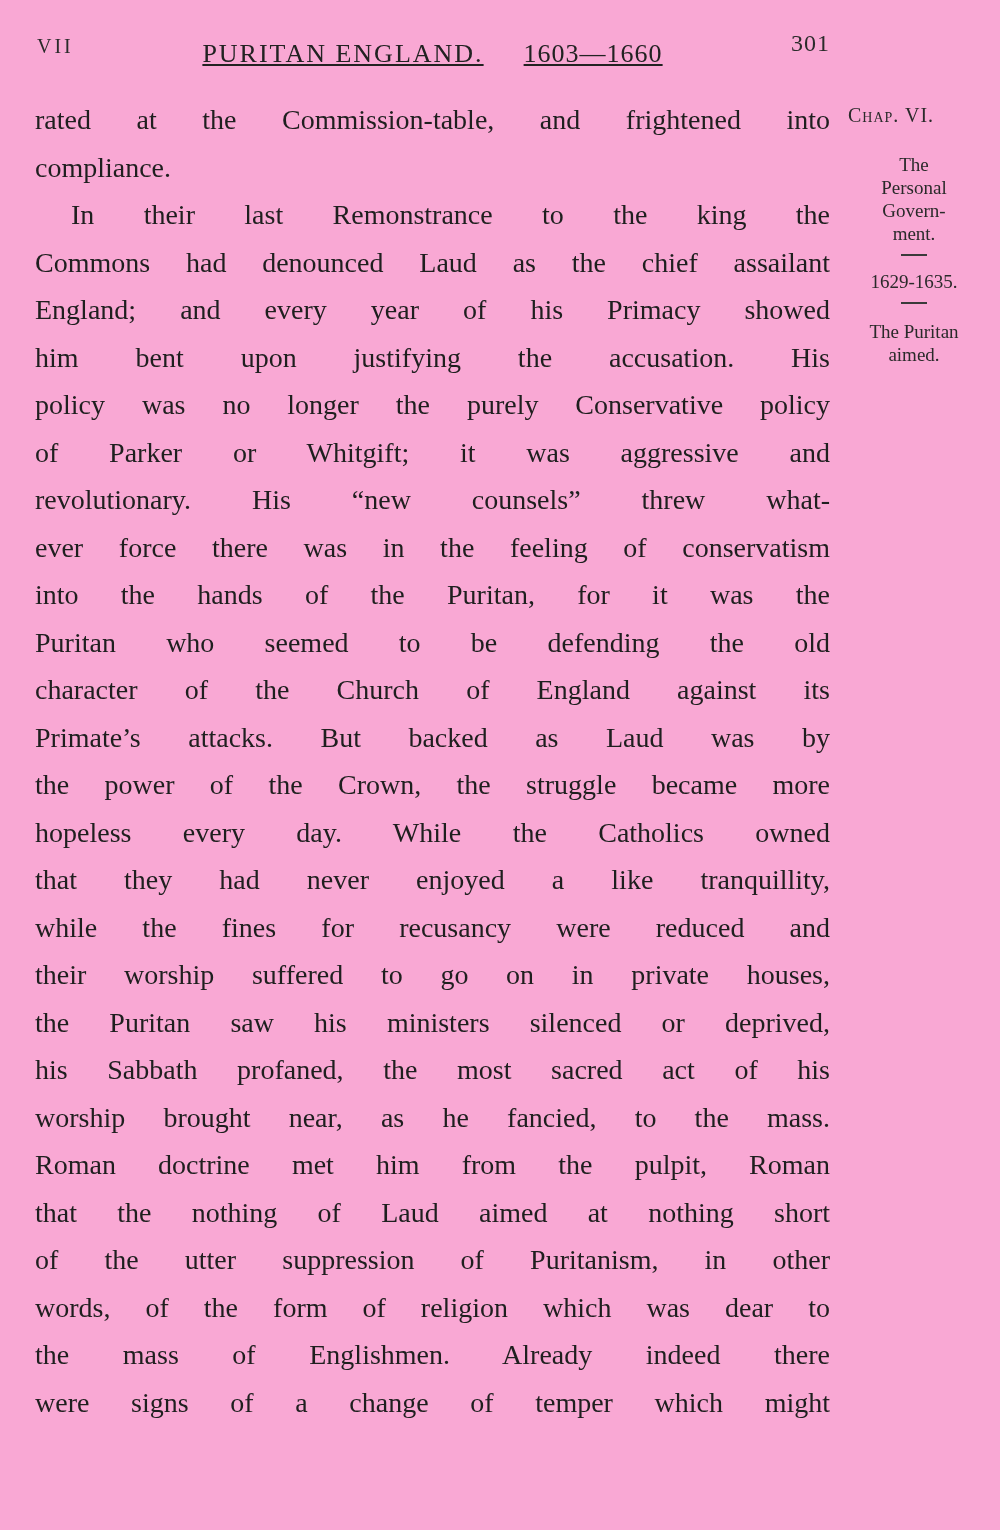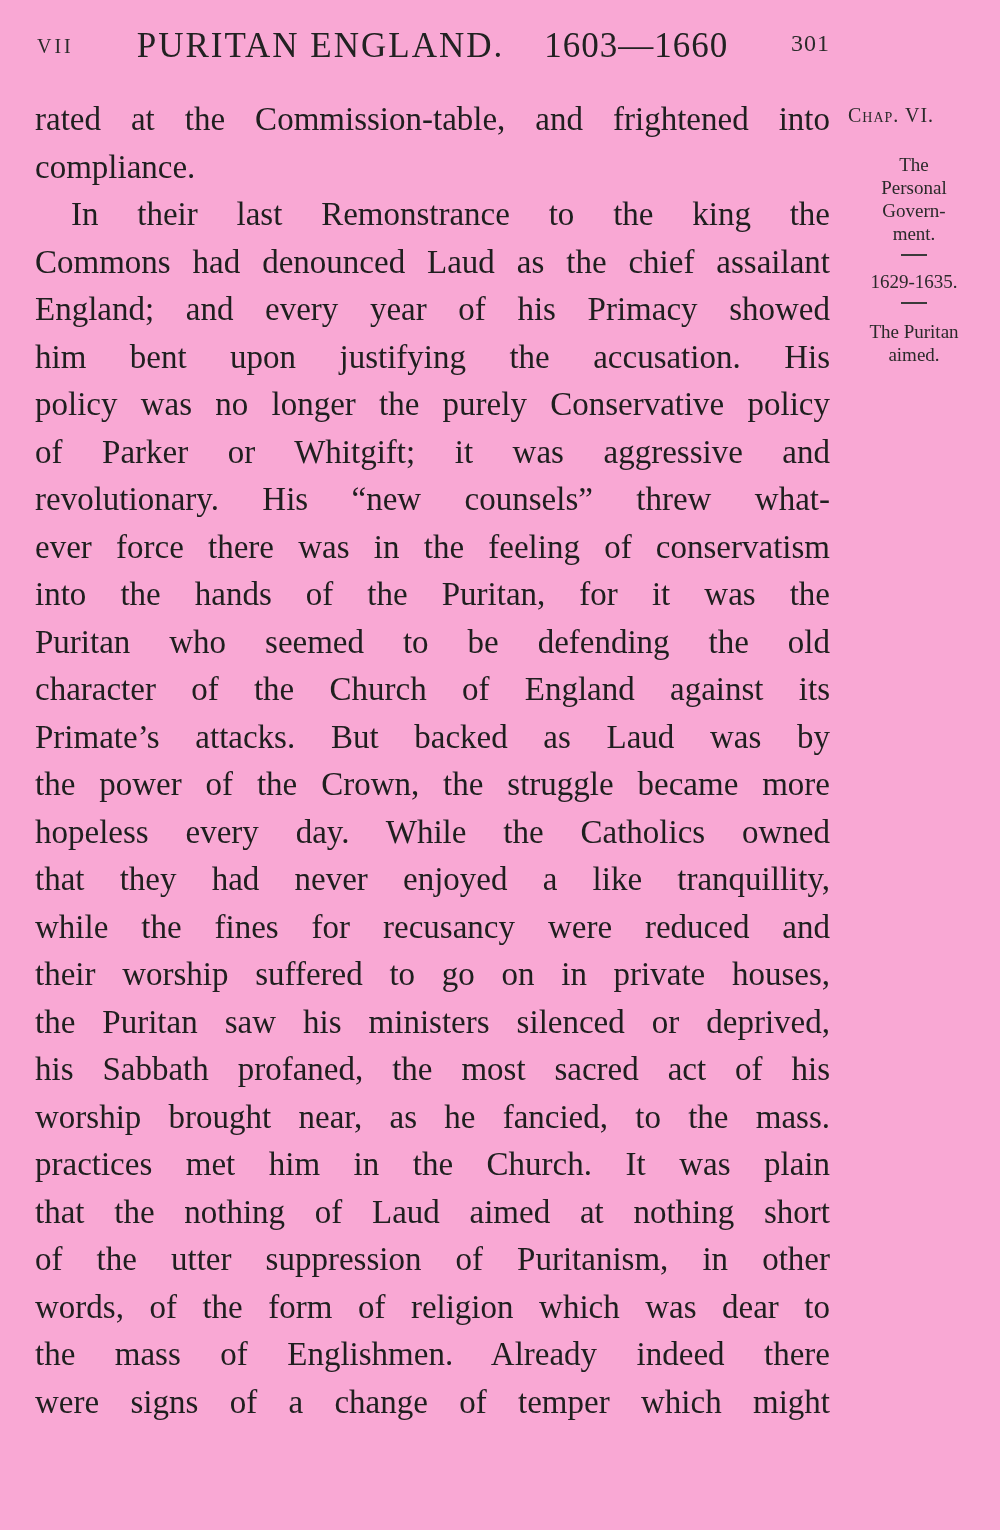--- a/index.html
+++ b/index.html
@@ -31,26 +31,27 @@
     left: 2px;
     top: 9px;
     font-size: 20px;
     letter-spacing: 3px;
     color: #2b2b2b;
   }
   .runhead .head-center {
     position: absolute;
     left: 60px;
     right: 60px;
-    top: 0;
+    top: 13px;
     text-align: center;
-    font-size: 35px;
+    font-size: 26px;
     letter-spacing: 2px;
     white-space: nowrap;
     color: #222;
+    text-decoration: underline;
   }
   .runhead .head-dates {
     margin-left: 40px;
     letter-spacing: 1px;
   }
   .runhead .page-num {
     position: absolute;
     right: 0;
     top: 4px;
     font-size: 24px;
@@ -61,21 +62,21 @@
 
   
   .textcol {
     position: absolute;
     top: 96px;
     left: 35px;
     width: 795px;
   }
   .para { margin: 0; }
   .line {
-    font-size: 33px;
+    font-size: 28px;
     line-height: 47.5px;
     text-align: justify;
     text-align-last: justify;
     color: #1f1f1f;
   }
   .line.lastline { text-align-last: left; }
   .para.indent .line:first-child { text-indent: 36px; }
 
   
   .margincol {
@@ -146,21 +147,21 @@
         <div class="line">character of the Church of England against its</div>
         <div class="line">Primate’s attacks. But backed as Laud was by</div>
         <div class="line">the power of the Crown, the struggle became more</div>
         <div class="line">hopeless every day. While the Catholics owned</div>
         <div class="line">that they had never enjoyed a like tranquillity,</div>
         <div class="line">while the fines for recusancy were reduced and</div>
         <div class="line">their worship suffered to go on in private houses,</div>
         <div class="line">the Puritan saw his ministers silenced or deprived,</div>
         <div class="line">his Sabbath profaned, the most sacred act of his</div>
         <div class="line">worship brought near, as he fancied, to the mass.</div>
-        <div class="line">practices met him in the Church. It was plain</div>
+        <div class="line">Roman doctrine met him from the pulpit, Roman</div>
         <div class="line">that the nothing of Laud aimed at nothing short</div>
         <div class="line">of the utter suppression of Puritanism, in other</div>
         <div class="line">words, of the form of religion which was dear to</div>
         <div class="line">the mass of Englishmen. Already indeed there</div>
         <div class="line">were signs of a change of temper which might</div>
       </div>
     </div>
 
   <div class="margincol">
 

